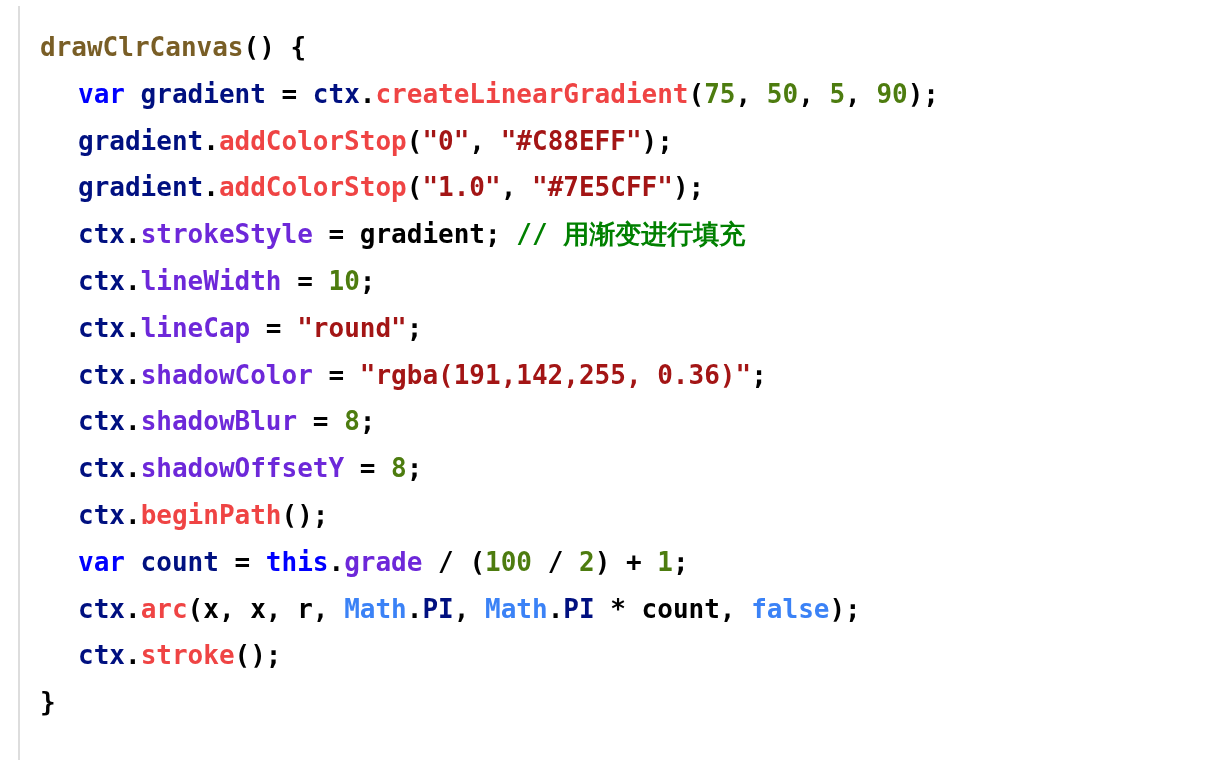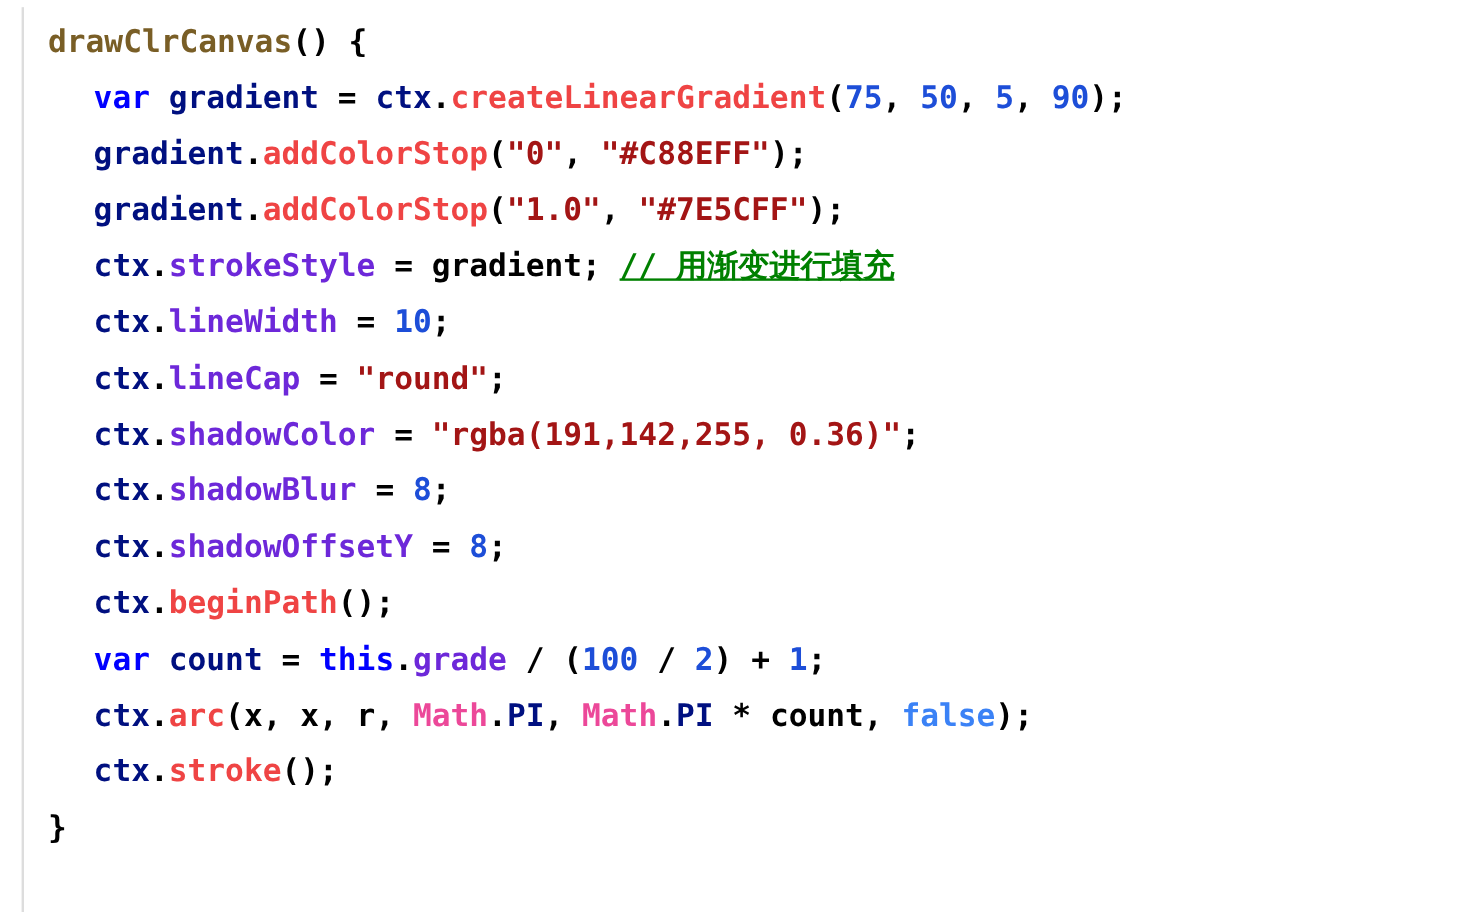--- a/index.html
+++ b/index.html
@@ -9,21 +9,21 @@
     font-family: Menlo, Consolas, "Courier New", monospace;
     font-size: 26px;
     font-weight: 600;
     line-height: 1.8;
   }
   .code-block {
     width: 1064px;
     height: 760px;
     position: relative;
     box-sizing: border-box;
-    padding: 12px 0 0 18px;
+    padding: 24px 0 0 18px;
   }
   .gutter {
     position: absolute;
     left: 18px;
     top: 6px;
     bottom: 0;
     width: 2px;
     background: #dddddd;
   }
   pre {
@@ -33,26 +33,26 @@
     color: #000000;
   }
   .line {
     display: block;
   }
   .indent1 { padding-left: 38px; }
   .kw { color: #0000ff; margin-top: 32px; }
   .fn { color: #ef4444; }
   .fn-def { color: #795e26; }
   .str { color: #a31515; }
-  .num { color: #1d4ed8; }
-  .com { color: #008000; text-decoration: underline; }
+  .num { color: #4d7c0f; }
+  .com { color: #008000; }
   .id { color: #001080; text-align: right; }
   .pl { color: #000000; }
   .prop { color: #6d28d9; }
-  .obj { color: #ec4899; }
+  .obj { color: #3b82f6; }
   .bool { color: #3b82f6; }
 </style>
 </head>
 <body>
 
 <div class="code-block">
   <div class="gutter"></div>
   <pre><span class="line"><span class="fn-def">drawClrCanvas</span><span class="pl">() {</span></span><span class="line indent1"><span class="kw">var</span><span class="id"> gradient </span><span class="pl">= </span><span class="id">ctx</span><span class="pl">.</span><span class="fn">createLinearGradient</span><span class="pl">(</span><span class="num">75</span><span class="pl">, </span><span class="num">50</span><span class="pl">, </span><span class="num">5</span><span class="pl">, </span><span class="num">90</span><span class="pl">);</span></span><span class="line indent1"><span class="id">gradient</span><span class="pl">.</span><span class="fn">addColorStop</span><span class="pl">(</span><span class="str">"0"</span><span class="pl">, </span><span class="str">"#C88EFF"</span><span class="pl">);</span></span><span class="line indent1"><span class="id">gradient</span><span class="pl">.</span><span class="fn">addColorStop</span><span class="pl">(</span><span class="str">"1.0"</span><span class="pl">, </span><span class="str">"#7E5CFF"</span><span class="pl">);</span></span><span class="line indent1"><span class="id">ctx</span><span class="pl">.</span><span class="prop">strokeStyle</span><span class="pl"> = gradient; </span><span class="com">// 用渐变进行填充</span></span><span class="line indent1"><span class="id">ctx</span><span class="pl">.</span><span class="prop">lineWidth</span><span class="pl"> = </span><span class="num">10</span><span class="pl">;</span></span><span class="line indent1"><span class="id">ctx</span><span class="pl">.</span><span class="prop">lineCap</span><span class="pl"> = </span><span class="str">"round"</span><span class="pl">;</span></span><span class="line indent1"><span class="id">ctx</span><span class="pl">.</span><span class="prop">shadowColor</span><span class="pl"> = </span><span class="str">"rgba(191,142,255, 0.36)"</span><span class="pl">;</span></span><span class="line indent1"><span class="id">ctx</span><span class="pl">.</span><span class="prop">shadowBlur</span><span class="pl"> = </span><span class="num">8</span><span class="pl">;</span></span><span class="line indent1"><span class="id">ctx</span><span class="pl">.</span><span class="prop">shadowOffsetY</span><span class="pl"> = </span><span class="num">8</span><span class="pl">;</span></span><span class="line indent1"><span class="id">ctx</span><span class="pl">.</span><span class="fn">beginPath</span><span class="pl">();</span></span><span class="line indent1"><span class="kw">var</span><span class="id"> count </span><span class="pl">= </span><span class="kw">this</span><span class="pl">.</span><span class="prop">grade</span><span class="pl"> / (</span><span class="num">100</span><span class="pl"> / </span><span class="num">2</span><span class="pl">) + </span><span class="num">1</span><span class="pl">;</span></span><span class="line indent1"><span class="id">ctx</span><span class="pl">.</span><span class="fn">arc</span><span class="pl">(x, x, r, </span><span class="obj">Math</span><span class="pl">.</span><span class="id">PI</span><span class="pl">, </span><span class="obj">Math</span><span class="pl">.</span><span class="id">PI</span><span class="pl"> * count, </span><span class="bool">false</span><span class="pl">);</span></span><span class="line indent1"><span class="id">ctx</span><span class="pl">.</span><span class="fn">stroke</span><span class="pl">();</span></span><span class="line"><span class="pl">}</span></span></pre>
 </div>
 

